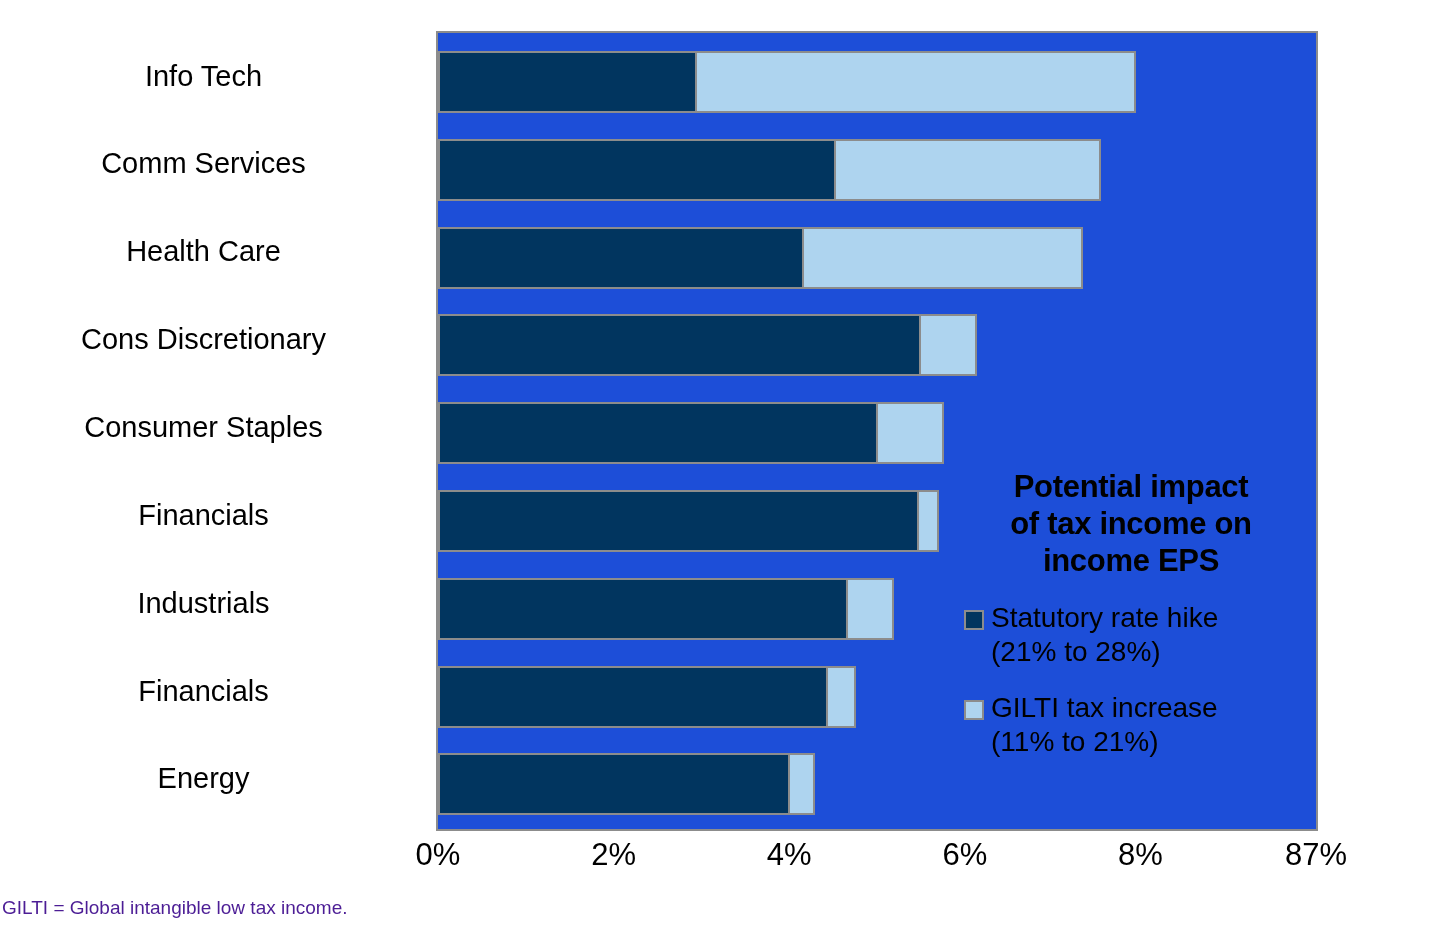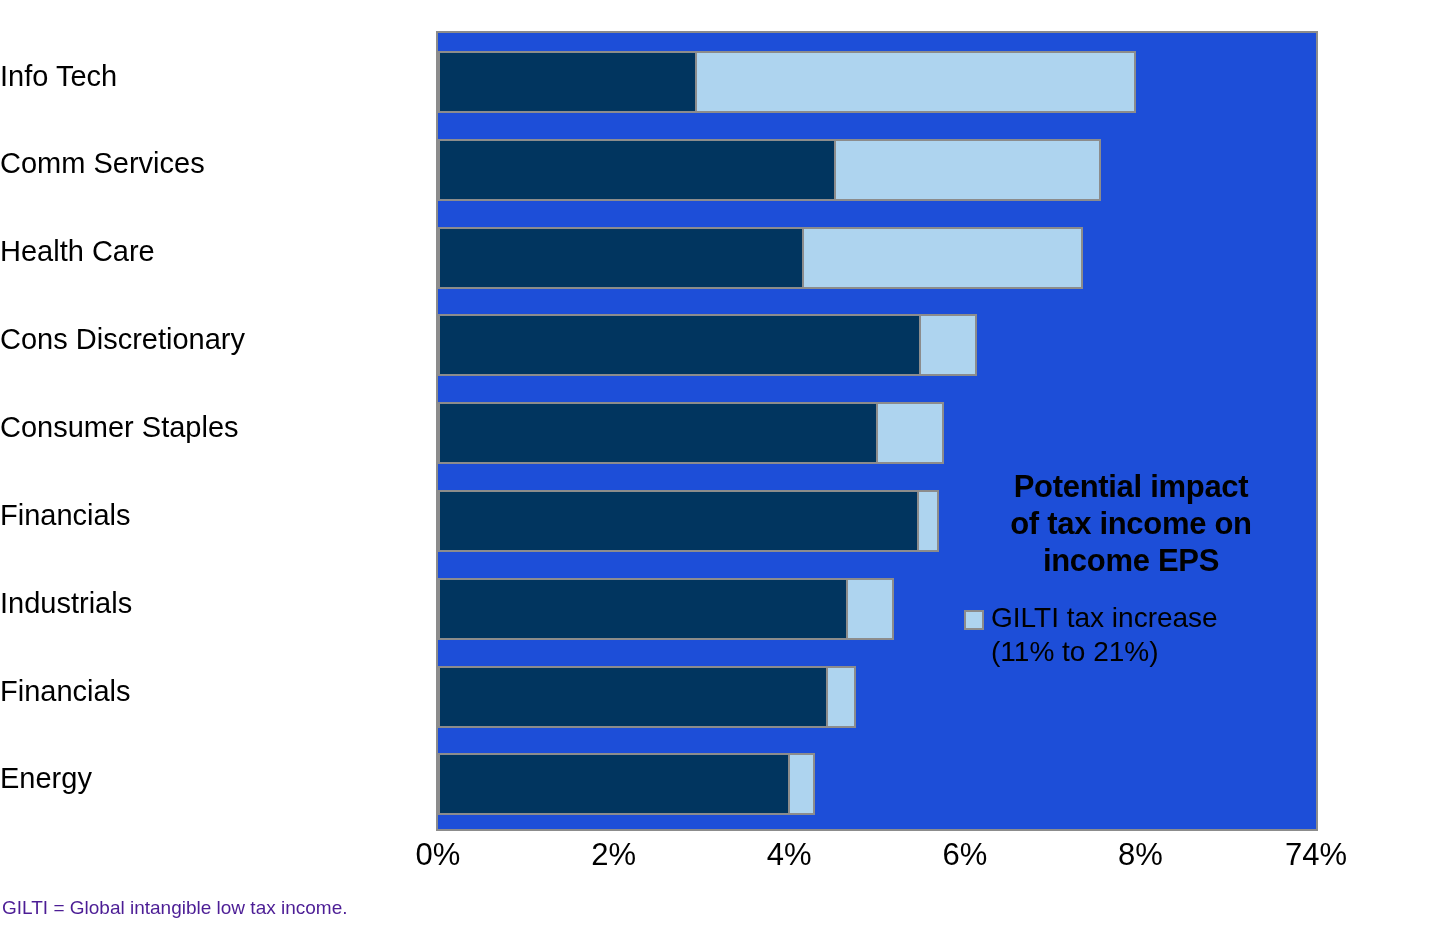--- a/index.html
+++ b/index.html
@@ -29,21 +29,21 @@
     position: absolute;
     left: 0px;
     top: 31px;
     width: 421px;
     height: 800px;
   }
   .cat-label {
     position: absolute;
     right: 0;
     width: 421px;
-    text-align: left;
+    text-align: center;
     font-size: 29px;
     line-height: 29px;
     color: #000000;
     white-space: nowrap;
     padding-right: 14px;
     box-sizing: border-box;
   }
 
   
   .plot-area {
@@ -205,35 +205,42 @@
         </div>
       </div>
 
     <div class="legend-block" style="left:520px; top:435px; width:346px;">
       <div class="legend-title">
         <div>Potential impact</div>
         <div>of tax income on</div>
         <div>income EPS</div>
       </div>
 
+      <div class="legend-entry">
+        <span class="legend-swatch dark"></span>
+        <span class="legend-text">
+          <span>Statutory rate hike</span><br>
+          <span>(21% to 28%)</span>
+        </span>
+      </div>
 
       <div class="legend-entry">
         <span class="legend-swatch light"></span>
         <span class="legend-text">
           <span>GILTI tax increase</span><br>
           <span>(11% to 21%)</span>
         </span>
       </div>
     </div>
   </div>
 
   <div class="x-axis" id="x-axis">
       <div class="x-tick" style="left: 2px;">0%</div>
       <div class="x-tick" style="left: 177.6px;">2%</div>
       <div class="x-tick" style="left: 353.2px;">4%</div>
       <div class="x-tick" style="left: 528.8px;">6%</div>
       <div class="x-tick" style="left: 704.4px;">8%</div>
-      <div class="x-tick" style="left: 880px;">74%</div>
+      <div class="x-tick" style="left: 880px;">87%</div>
     </div>
 
   <div class="footnote">GILTI = Global intangible low tax income.</div>
 
 </div>
 
 </body></html>

